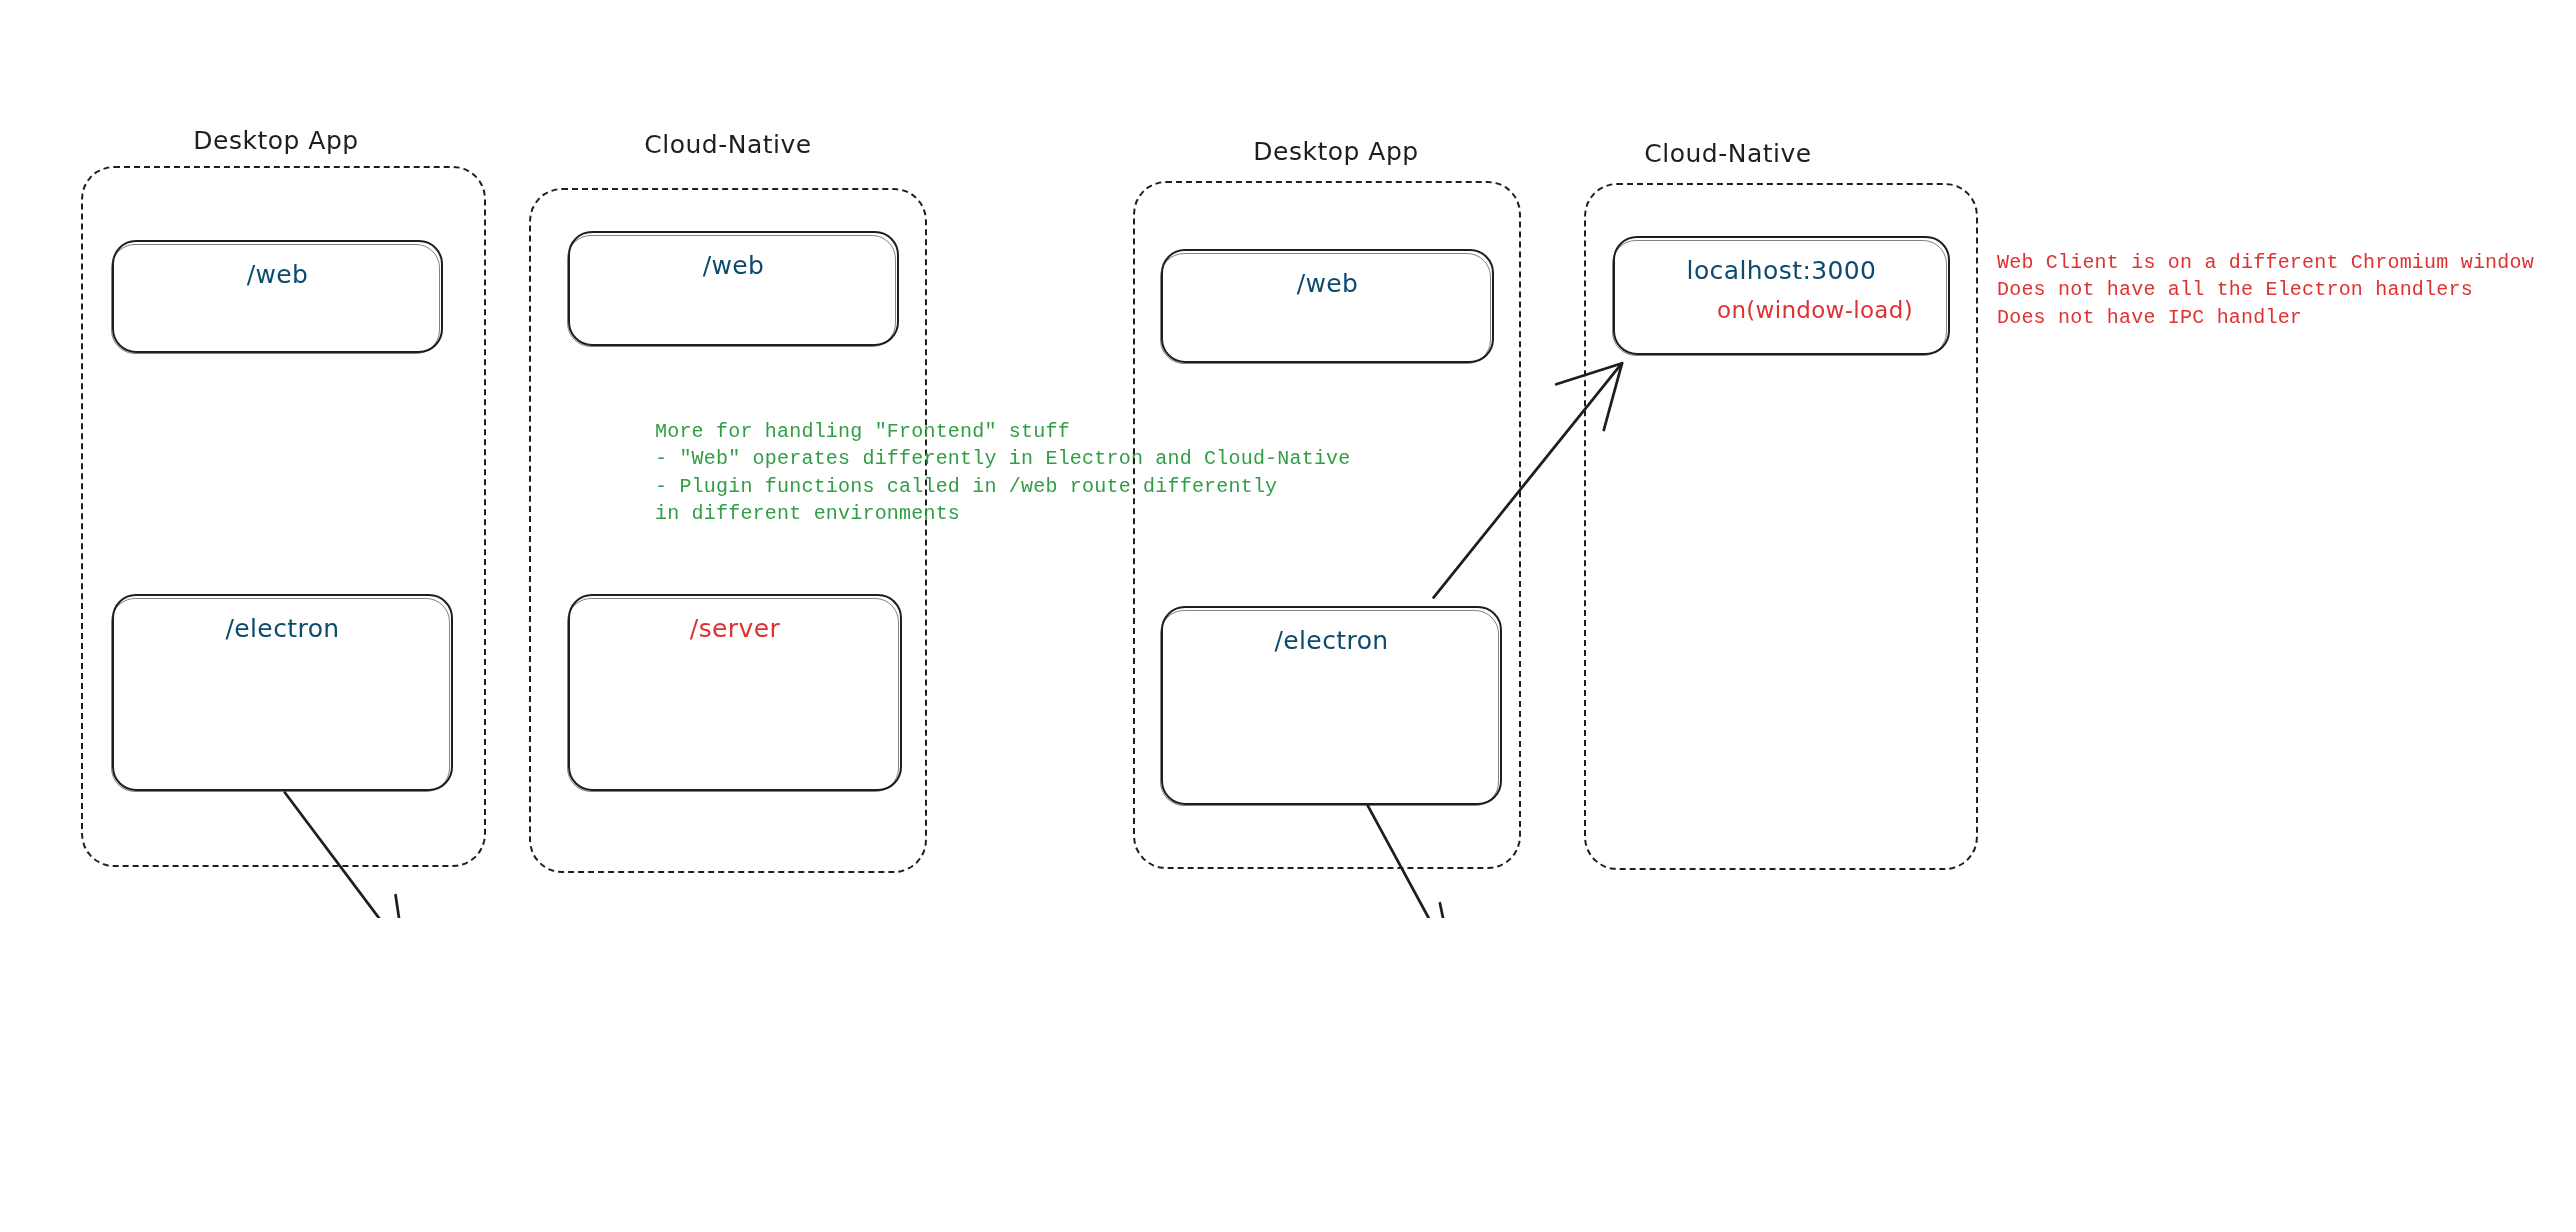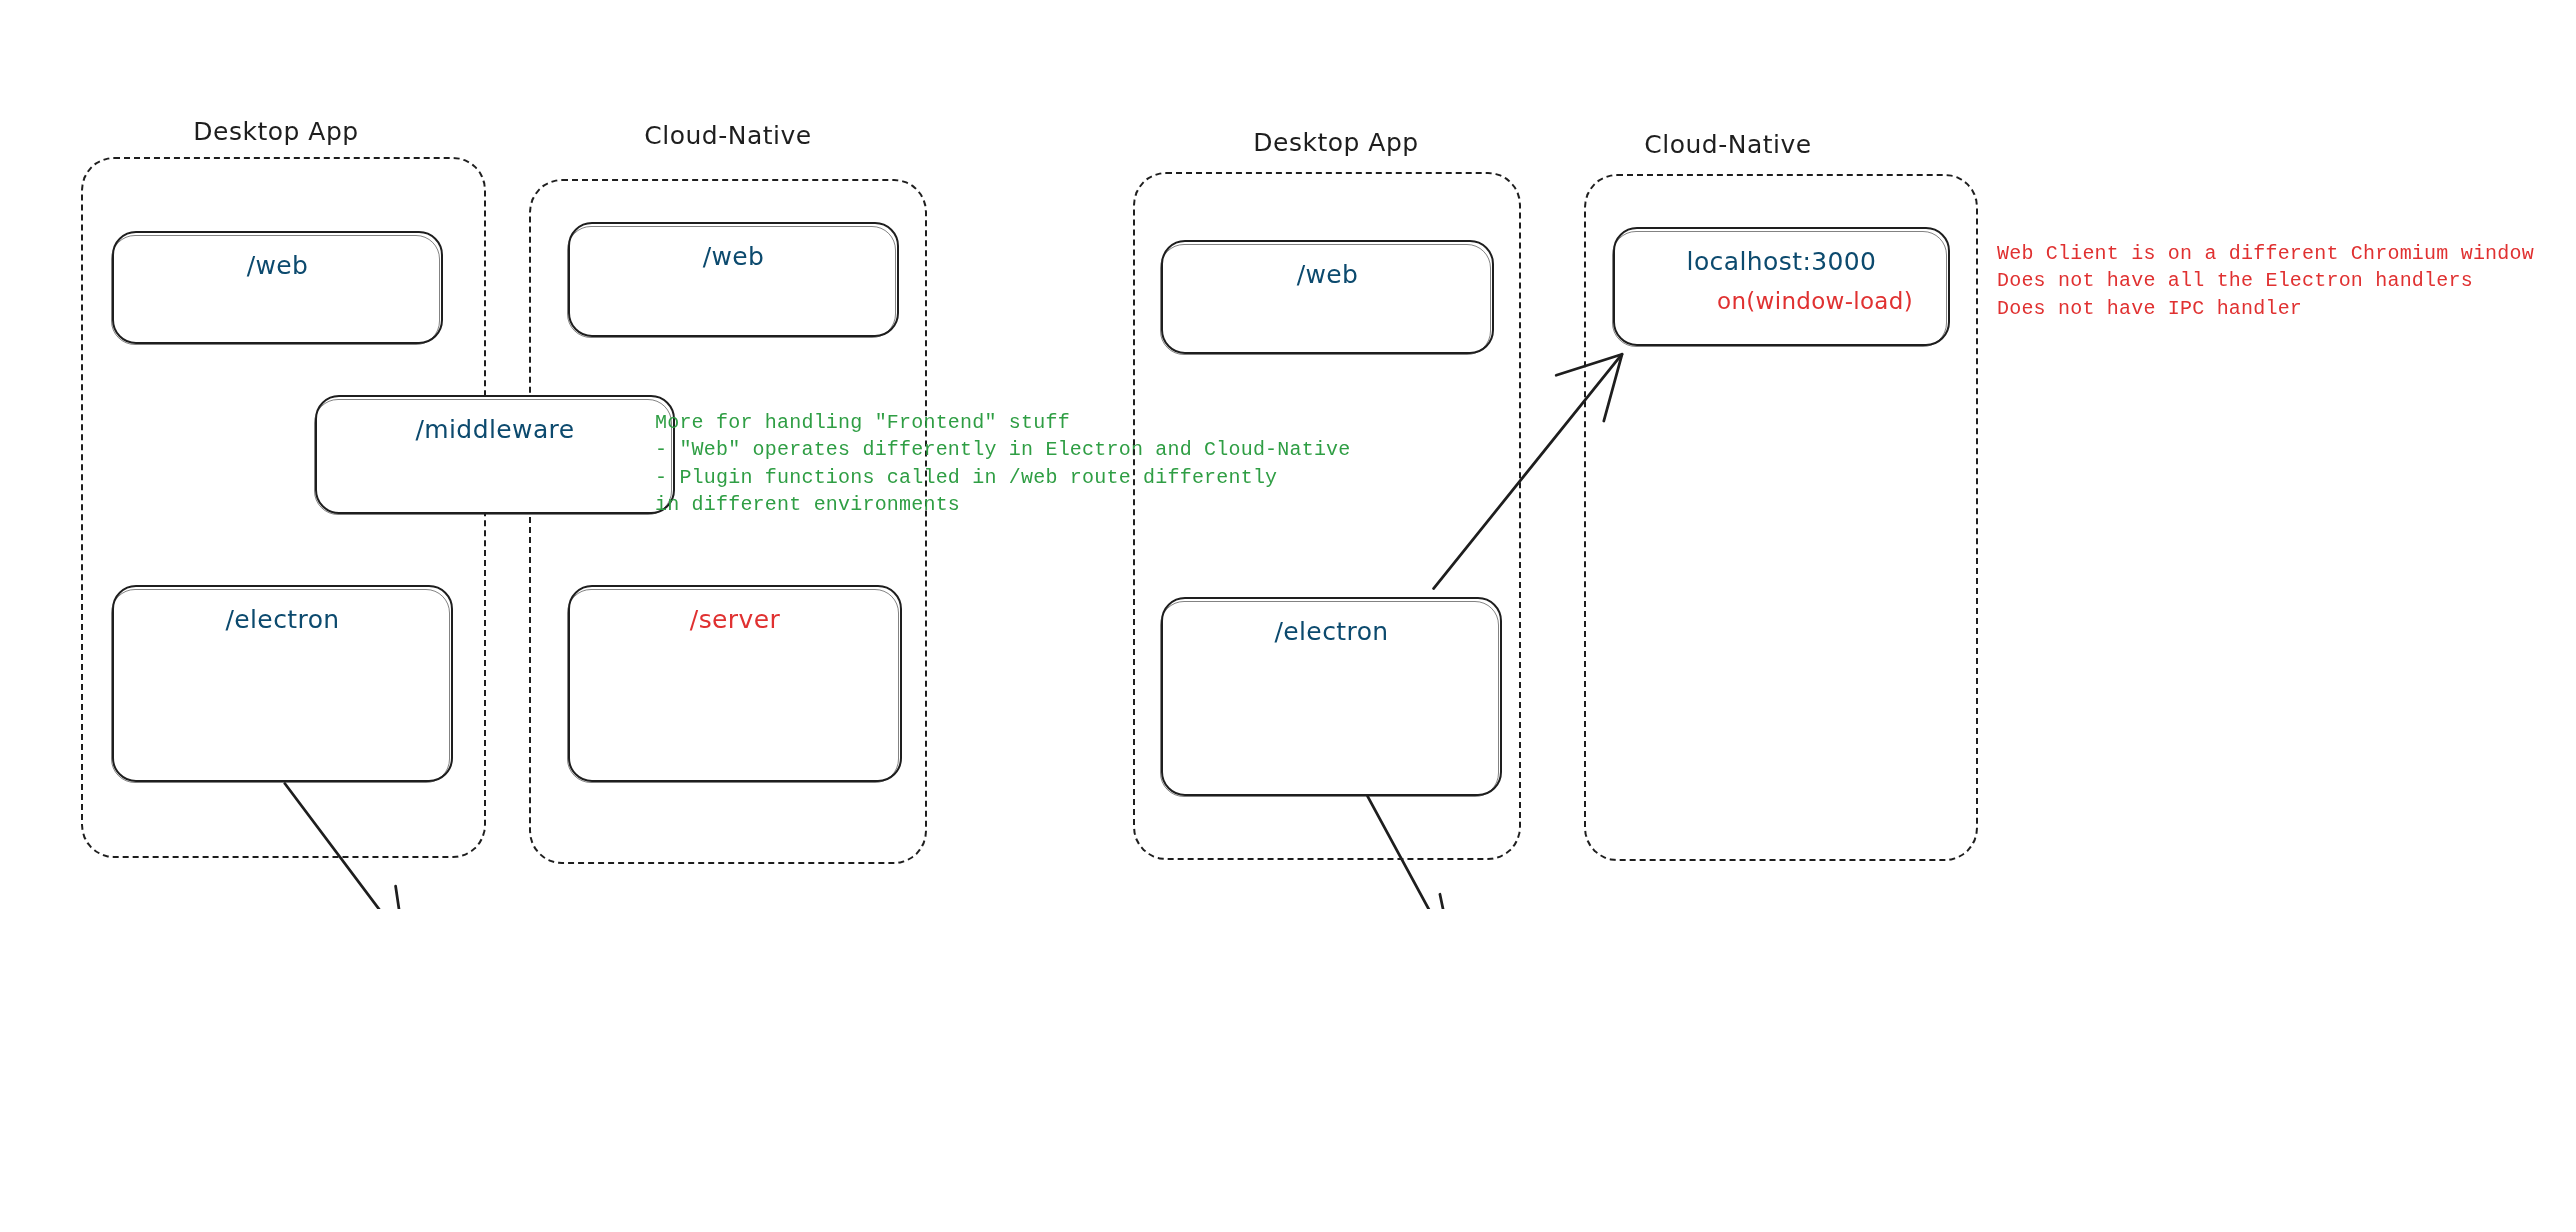--- a/index.html
+++ b/index.html
@@ -7,20 +7,21 @@
     padding: 0;
     background: #ffffff;
   }
   #canvas {
     position: relative;
     width: 2576px;
     height: 909px;
     background: #ffffff;
     font-family: "DejaVu Sans", sans-serif;
     overflow: hidden;
+    margin-top: 9px;
   }
 
   
   .group-box {
     position: absolute;
     border: 2.7px dashed #1e1e1e;
     border-radius: 33px;
     box-sizing: border-box;
   }
   .group-label {
@@ -113,23 +114,20 @@
   <div class="group-box" style="left:529px; top:179px; width:398px; height:685px;"></div>
 
   <div class="node" style="left:112px; top:231px; width:331px; height:113px;">
     <div class="node-label">/web</div>
   </div>
 
   <div class="node" style="left:568px; top:222px; width:331px; height:115px;">
     <div class="node-label">/web</div>
   </div>
 
-  <div class="node" style="left:315px; top:395px; width:360px; height:119px;">
-    <div class="node-label">/middleware</div>
-  </div>
 
   <div class="node" style="left:112px; top:585px; width:341px; height:197px;">
     <div class="node-label">/electron</div>
   </div>
 
   <div class="node" style="left:568px; top:585px; width:334px; height:197px;">
     <div class="node-label red">/server</div>
   </div>
 
   <div class="node" style="left:322px; top:945px; width:341px; height:205px;padding-left:48px;">

